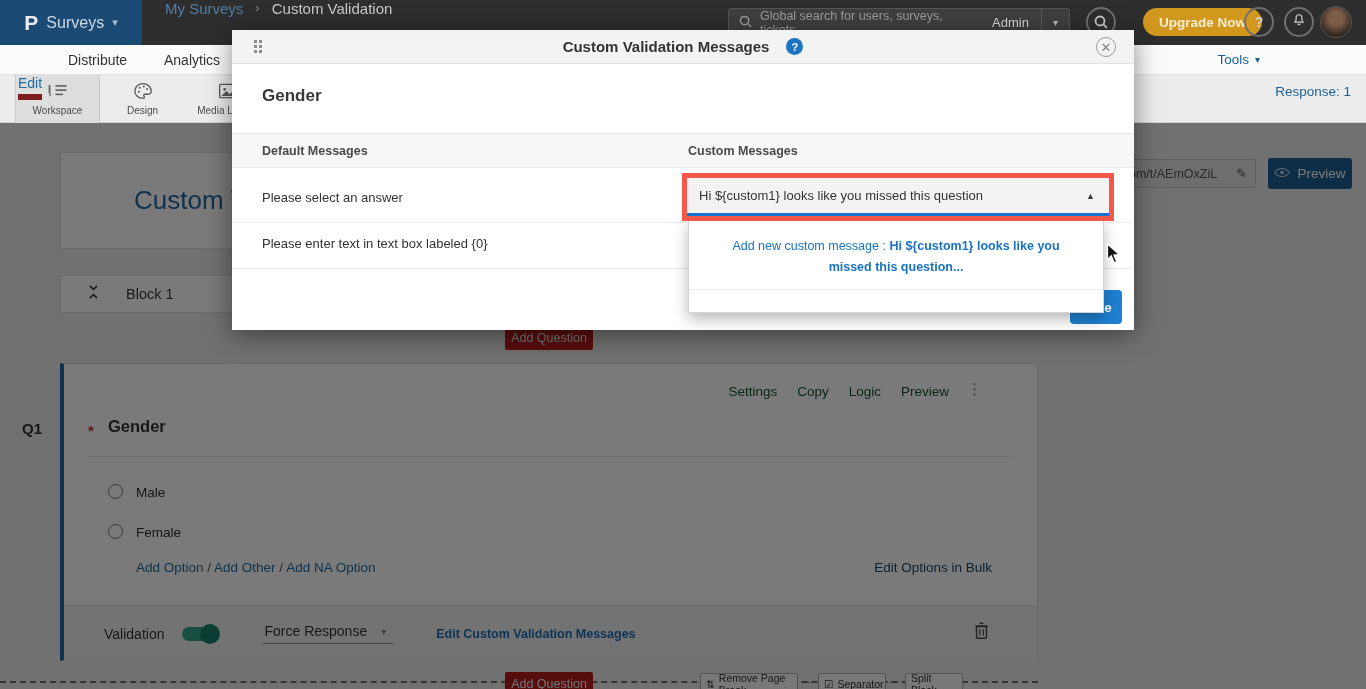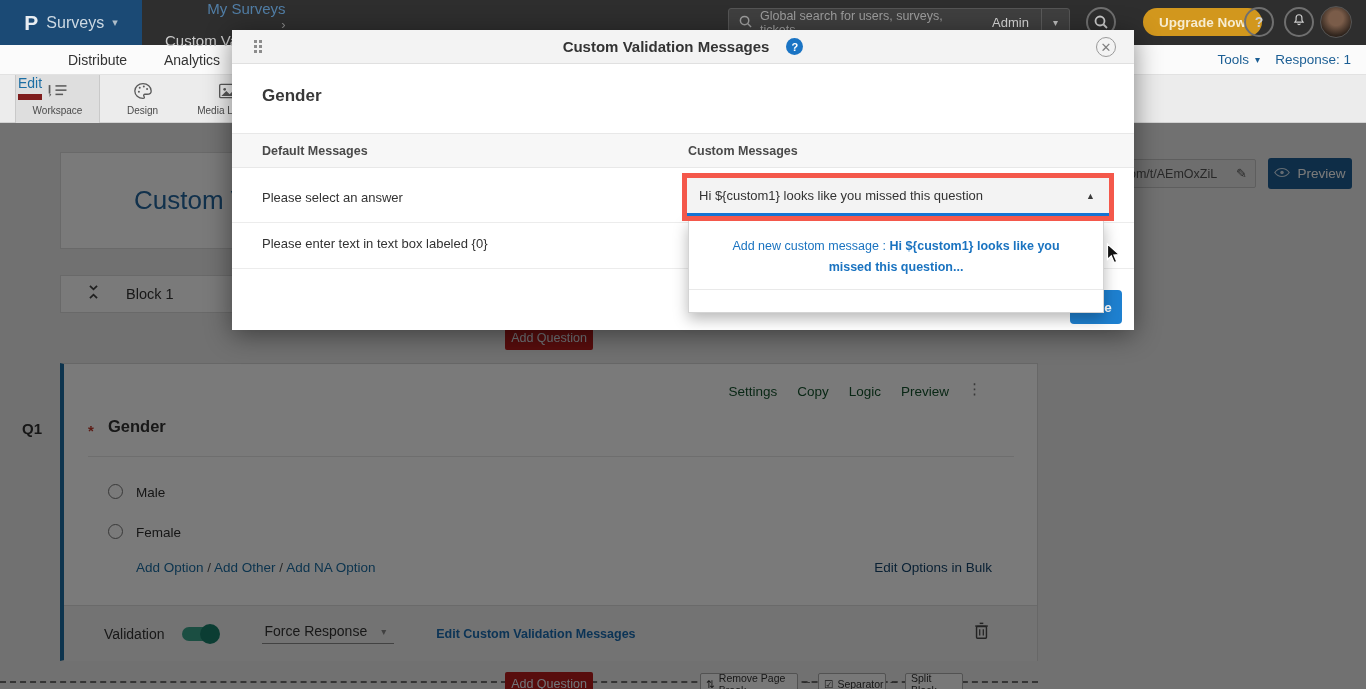--- a/index.html
+++ b/index.html
@@ -6,21 +6,21 @@
   html,body { width:1366px; height:689px; overflow:hidden; background:#fff;
     font-family:"Liberation Sans", sans-serif; }
 
   
   .topbar { position:absolute; left:0; top:0; width:1366px; height:45px; background:#2e2e2e; z-index:5; }
   .logo-box { position:absolute; left:0; top:0; width:142px; height:45px; background:#1b4a75;
     display:flex; align-items:center; justify-content:center; gap:8px; cursor:pointer; }
   .logo-p { color:#e8edf2; font-size:21px; font-weight:bold; }
   .logo-label { color:#cdd9e3; font-size:16px; }
   .logo-caret { color:#aebdc9; font-size:11px; }
-  .crumbs { position:absolute; left:165px; top:0; height:45px; display:flex; align-items:flex-end; gap:0;flex-direction:column; }
+  .crumbs { position:absolute; left:165px; top:0; height:45px; display:flex; align-items:flex-start; gap:12px; }
   .crumb-a { color:#517ea6; font-size:15px; cursor:pointer; }
   .crumb-sep { color:#8a8a8a; font-size:13px; }
   .crumb-b { color:#c9c9c9; font-size:15px; }
   .gsearch { position:absolute; left:728px; top:8px; width:342px; height:29px; background:#3f3f3f;
     border:1px solid #555; border-radius:3px; display:flex; align-items:center; }
   .gsearch .mag { margin:0 8px 0 10px; }
   .gsearch-ph { color:#9d9d9d; font-size:12.5px; flex:1; }
   .gsearch-admin { color:#d8d8d8; font-size:13px; padding:0 12px; }
   .gsearch-caretbox { border-left:1px solid #5a5a5a; height:100%; display:flex; align-items:center;
     padding:0 11px; color:#bbb; font-size:10px; cursor:pointer; }
@@ -175,21 +175,21 @@
 </div>
 
 <div class="tabrow">
   <div class="tab active" style="left:18px;">Edit</div>
   <div class="tab" style="left:68px;">Distribute</div>
   <div class="tab" style="left:164px;">Analytics</div>
   <div class="tools" style="right:106px;">
     <span>Tools</span>
     <span style="font-size:10px;">▾</span>
   </div>
-  <div class="tools" style="right:15px;">
+  <div class="tools" style="right:15px;margin-top:32px;">
     <span>Response: 1</span>
   </div>
 </div>
 
 <div class="toolbar">
   <div class="tool-item active" style="left:15px;">
     <span>
       <svg width="22" height="18" viewBox="0 0 26 20">
           <line x1="3" y1="3" x2="3" y2="13" stroke="#5a5a5a" stroke-width="2"></line>
           <path d="M3 13l0 4 2-3z" fill="#5a5a5a"></path>

